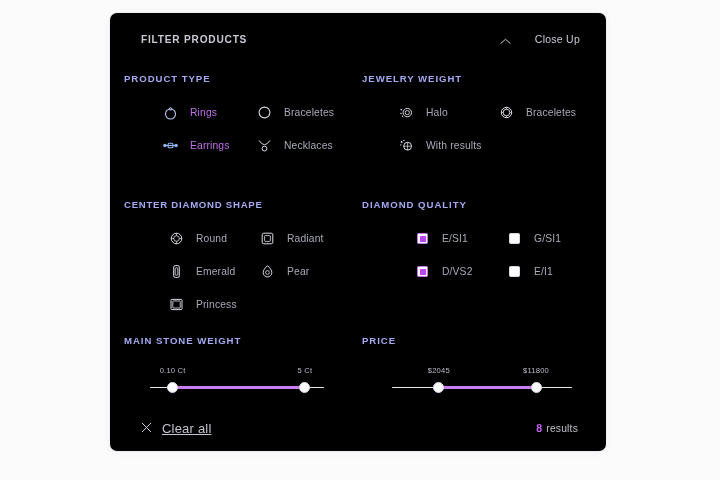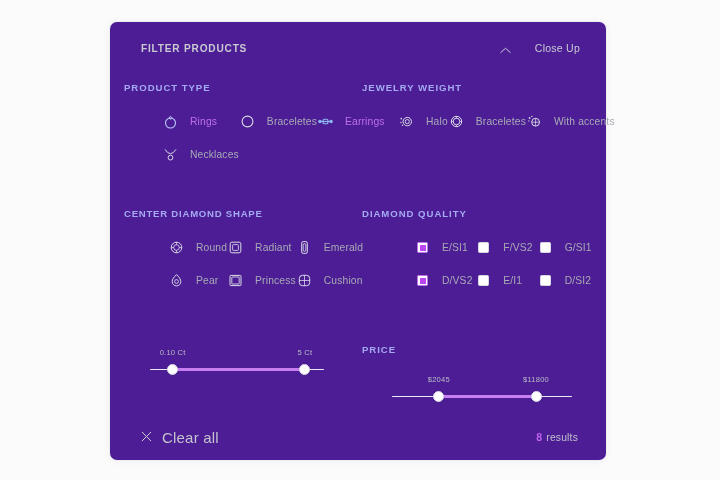--- a/index.html
+++ b/index.html
@@ -11,24 +11,24 @@
     height: 480px;
     background: #fbfbfc;
     font-family: "Liberation Sans", sans-serif;
     -webkit-font-smoothing: antialiased;
     overflow: hidden;
   }
 
   .panel {
     position: absolute;
     left: 110px;
-    top: 22px;
+    top: 13px;
     width: 496px;
     height: 438px;
-    background: #4c1d95;
+    background: #000000;
     border-radius: 7px;
     box-shadow: 0 1px 10px rgba(60, 60, 90, 0.055),
                 0 0 0 1px rgba(70, 70, 110, 0.035);
     box-sizing: border-box;
   }
 
   
   .panel-header {
     position: absolute;
     left: 0;
@@ -89,21 +89,21 @@
     letter-spacing: 0.95px;
     color: #a5aaf2;
     font-stretch: condensed;
     margin-bottom: 20px;
     white-space: nowrap;
   }
   .section-title.wide { letter-spacing: 0.75px; }
 
   .opt-grid {
     display: grid;
-    grid-template-columns: 1fr 1fr 1fr;
+    grid-template-columns: 1fr 1fr;
     row-gap: 16px;
     column-gap: 0px;
     padding-left: 42px;
     padding-right: 8px;
   }
   .opt-grid.quality { padding-left: 52px; }
   .opt-grid.shape   { padding-left: 44px; }
   .opt-grid.style   { padding-left: 36px; }
   .opt-grid.ptype   { padding-left: 38px; }
 
@@ -218,23 +218,24 @@
     align-items: center;
     justify-content: space-between;
   }
   .clear-all {
     display: flex;
     align-items: center;
     gap: 10px;
     cursor: pointer;
   }
   .clear-all .label {
-    font-size: 15px;
+    font-size: 13px;
     color: #c3c4cd;
     letter-spacing: 0.2px;
+    text-decoration: underline;
   }
   .results {
     font-size: 10.3px;
     color: #bfc0ca;
     letter-spacing: 0.2px;
     display: flex;
     align-items: baseline;
     gap: 4px;
   }
   .results .count {
@@ -345,21 +346,21 @@
         <div class="opt">
           <span class="ic">
             <svg width="17" height="17" viewBox="0 0 17 17">
               <circle cx="9.6" cy="9.2" r="3.9" fill="none" stroke="#d9dbe3" stroke-width="1"></circle>
               <path d="M9.6 5.3 L9.6 13.1 M5.7 9.2 L13.5 9.2" stroke="#e4e5ec" stroke-width="0.7"></path>
               <circle cx="3.6" cy="5.0" r="0.9" fill="#d9dbe3"></circle>
               <circle cx="5.9" cy="3.4" r="0.7" fill="#d9dbe3"></circle>
               <circle cx="2.8" cy="7.9" r="0.65" fill="#d9dbe3"></circle>
             </svg>
           </span>
-          <span class="lbl">With accents</span>
+          <span class="lbl">With results</span>
         </div>
 
       </div>
     </div>
   </div>
 
   <div class="cols" style="top:186px;">
 
     <div class="col left">
       <div class="section-title wide">CENTER DIAMOND SHAPE</div>
@@ -409,50 +410,35 @@
         <div class="opt">
           <span class="ic">
             <svg width="17" height="17" viewBox="0 0 17 17">
               <rect x="3.0" y="3.4" width="11" height="10.2" rx="0.8" fill="none" stroke="#dcdde4" stroke-width="1"></rect>
               <rect x="4.8" y="5.0" width="7.4" height="7" rx="0.5" fill="none" stroke="#ebecf1" stroke-width="0.8"></rect>
             </svg>
           </span>
           <span class="lbl">Princess</span>
         </div>
 
-        <div class="opt">
-          <span class="ic">
-            <svg width="17" height="17" viewBox="0 0 17 17">
-              <rect x="3.3" y="3.3" width="10.4" height="10.4" rx="3.2" fill="none" stroke="#dcdde4" stroke-width="1"></rect>
-              <path d="M8.5 3.3 L8.5 13.7 M3.3 8.5 L13.7 8.5" stroke="#eaebf0" stroke-width="0.7"></path>
-            </svg>
-          </span>
-          <span class="lbl">Cushion</span>
-        </div>
 
       </div>
     </div>
 
     <div class="col right">
       <div class="section-title">DIAMOND QUALITY</div>
       <div class="opt-grid quality">
 
         <div class="opt">
           <span class="ic">
               <span class="cb on"></span>
             </span>
           <span class="lbl">E/SI1</span>
         </div>
 
-        <div class="opt">
-          <span class="ic">
-              <span class="cb"></span>
-            </span>
-          <span class="lbl">F/VS2</span>
-        </div>
 
         <div class="opt">
           <span class="ic">
               <span class="cb"></span>
             </span>
           <span class="lbl">G/SI1</span>
         </div>
 
         <div class="opt">
           <span class="ic">
@@ -461,34 +447,29 @@
           <span class="lbl">D/VS2</span>
         </div>
 
         <div class="opt">
           <span class="ic">
               <span class="cb"></span>
             </span>
           <span class="lbl">E/I1</span>
         </div>
 
-        <div class="opt">
-          <span class="ic">
-              <span class="cb"></span>
-            </span>
-          <span class="lbl">D/SI2</span>
-        </div>
 
       </div>
     </div>
   </div>
 
   <div class="cols" style="top:322px;">
 
     <div class="col left">
+      <div class="section-title">MAIN STONE WEIGHT</div>
       <div class="slider-block">
         <div class="slider-scale">
           <span class="tick" style="left:13%;">0.10 Ct</span>
           <span class="tick" style="left:89%;">5 Ct</span>
         </div>
         <div class="slider-track">
           <span class="rail"></span>
           <span class="fill" style="left:13%;width:76%;"></span>
           <span class="knob" style="left:13%;"></span>
           <span class="knob" style="left:89%;"></span>

